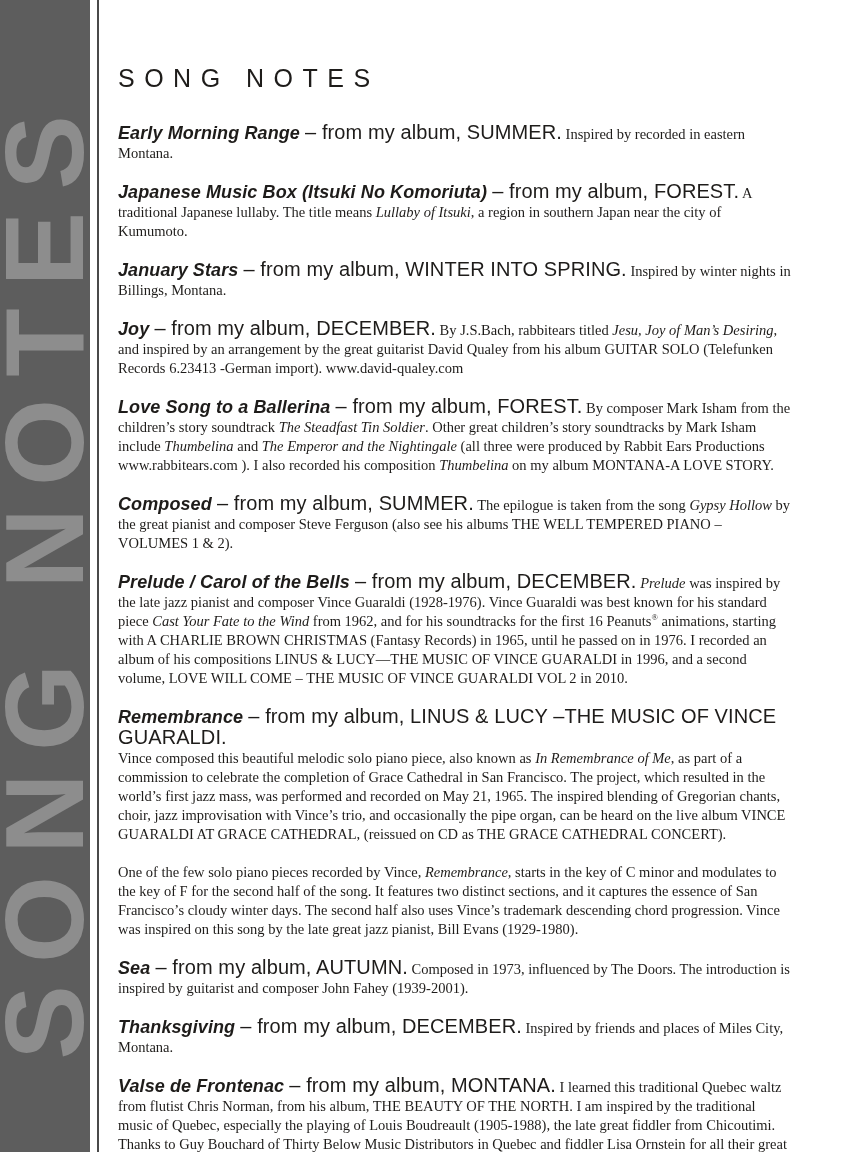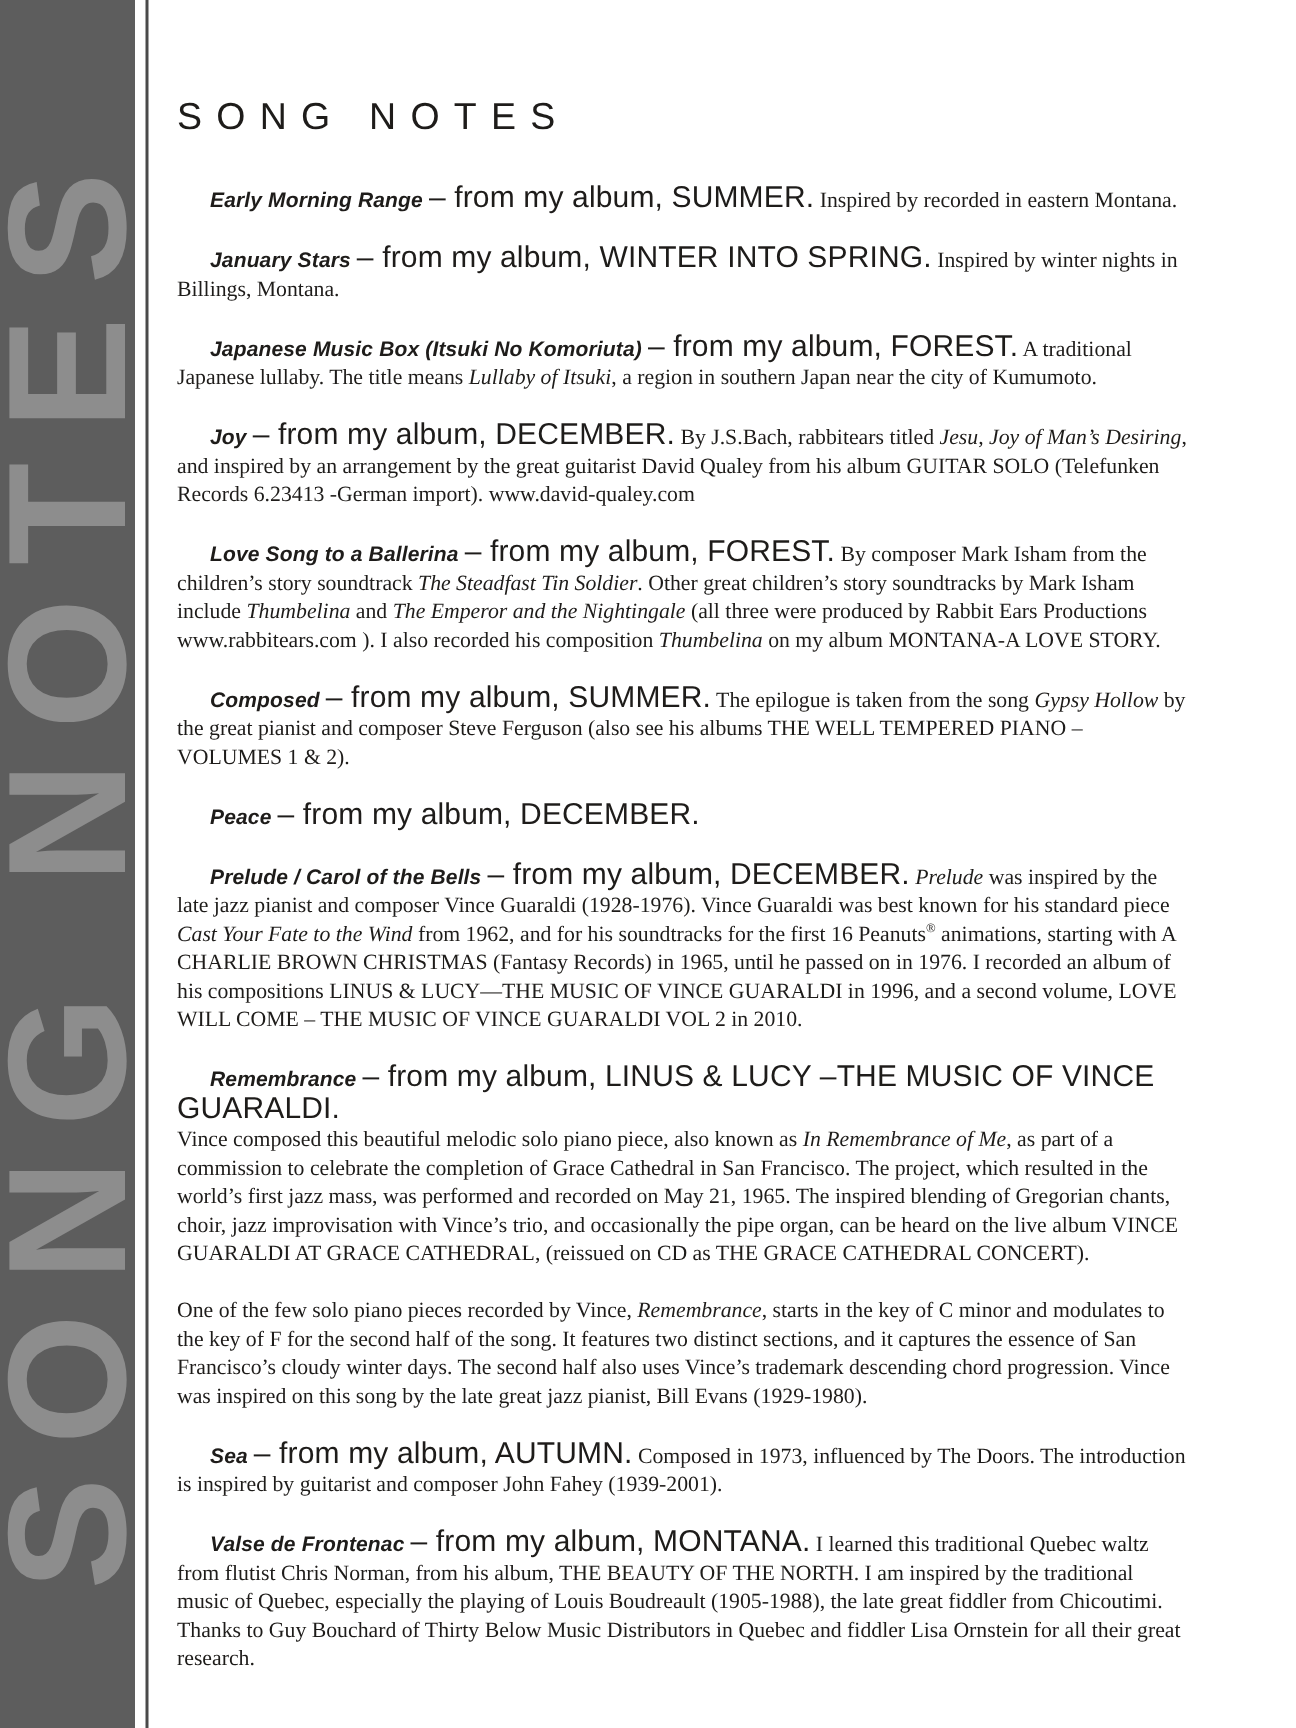--- a/index.html
+++ b/index.html
@@ -54,23 +54,22 @@
     font-family:"Liberation Serif",serif;
     font-size:14.5px;
     line-height:19px;
     margin:0 0 19px 0;
     color:var(--ink);
   }
   .song-title{
     font-family:"Liberation Sans",sans-serif;
     font-style:italic;
     font-weight:700;
-    font-size:14px;
+    font-size:18px;
     letter-spacing:0.1px;
-    margin-left:22px;
   }
   .album{
     font-family:"Liberation Sans",sans-serif;
     font-weight:500;
     font-size:20px;
     letter-spacing:0.1px;
   }
   .it{font-style:italic;}
   .sup{vertical-align:super;font-size:8.5px;line-height:0;}
 </style>
@@ -79,26 +78,26 @@
 
 <div class="page">
   <aside class="sidebar">
     <div class="vertical-title">SONG NOTES</div>
   </aside>
   <div class="divider"></div>
   <main class="content">
     <h1 class="page-title">SONG NOTES</h1>
     <div id="sections">
         <p class="entry"><span class="song-title">Early Morning Range </span><span class="album">– from my album, SUMMER.</span> <span>Inspired by recorded in eastern Montana.</span></p>
+        <p class="entry"><span class="song-title">Japanese Music Box (Itsuki No Komoriuta) </span><span class="album">– from my album, FOREST.</span> <span>A traditional Japanese lullaby. The title means </span><span class="it">Lullaby of Itsuki</span><span>, a region in southern Japan near the city of Kumumoto.</span></p>
         <p class="entry"><span class="song-title">January Stars </span><span class="album">– from my album, WINTER INTO SPRING.</span> <span>Inspired by winter nights in Billings, Montana.</span></p>
-        <p class="entry"><span class="song-title">Japanese Music Box (Itsuki No Komoriuta) </span><span class="album">– from my album, FOREST.</span> <span>A traditional Japanese lullaby. The title means </span><span class="it">Lullaby of Itsuki</span><span>, a region in southern Japan near the city of Kumumoto.</span></p>
         <p class="entry"><span class="song-title">Joy </span><span class="album">– from my album, DECEMBER.</span> <span>By J.S.Bach, rabbitears titled </span><span class="it">Jesu, Joy of Man’s Desiring</span><span>, and inspired by an arrangement by the great guitarist David Qualey from his album GUITAR SOLO (Telefunken Records 6.23413 -German import). www.david-qualey.com</span></p>
         <p class="entry"><span class="song-title">Love Song to a Ballerina </span><span class="album">– from my album, FOREST.</span> <span>By composer Mark Isham from the children’s story soundtrack </span><span class="it">The Steadfast Tin Soldier</span><span>. Other great children’s story soundtracks by Mark Isham include </span><span class="it">Thumbelina</span><span> and </span><span class="it">The Emperor and the Nightingale</span><span> (all three were produced by Rabbit Ears Productions www.rabbitears.com ). I also recorded his composition </span><span class="it">Thumbelina</span><span> on my album MONTANA-A LOVE STORY.</span></p>
         <p class="entry"><span class="song-title">Composed </span><span class="album">– from my album, SUMMER.</span> <span>The epilogue is taken from the song </span><span class="it">Gypsy Hollow</span><span> by the great pianist and composer Steve Ferguson (also see his albums THE WELL TEMPERED PIANO – VOLUMES 1 &amp; 2).</span></p>
-        <p class="entry"><span class="song-title">Peace </span><span class="album">– from my album, DECEMBER.</span></p>
         <p class="entry"><span class="song-title">Prelude / Carol of the Bells </span><span class="album">– from my album, DECEMBER.</span> <span class="it">Prelude</span><span> was inspired by the late jazz pianist and composer Vince Guaraldi (1928-1976). Vince Guaraldi was best known for his standard piece </span><span class="it">Cast Your Fate to the Wind</span><span> from 1962, and for his soundtracks for the first 16 Peanuts</span><span class=" sup">®</span><span> animations, starting with A CHARLIE BROWN CHRISTMAS (Fantasy Records) in 1965, until he passed on in 1976. I recorded an album of his compositions LINUS &amp; LUCY—THE MUSIC OF VINCE GUARALDI in 1996, and a second volume, LOVE WILL COME – THE MUSIC OF VINCE GUARALDI VOL 2 in 2010.</span></p>
         <p class="entry"><span class="song-title">Remembrance </span><span class="album">– from my album, LINUS &amp; LUCY –THE MUSIC OF VINCE GUARALDI.</span><br><span>Vince composed this beautiful melodic solo piano piece, also known as </span><span class="it">In Remembrance of Me</span><span>, as part of a commission to celebrate the completion of Grace Cathedral in San Francisco. The project, which resulted in the world’s first jazz mass, was performed and recorded on May 21, 1965. The inspired blending of Gregorian chants, choir, jazz improvisation with Vince’s trio, and occasionally the pipe organ, can be heard on the live album VINCE GUARALDI AT GRACE CATHEDRAL, (reissued on CD as THE GRACE CATHEDRAL CONCERT).</span></p>
         <p class="entry"><span>One of the few solo piano pieces recorded by Vince, </span><span class="it">Remembrance</span><span>, starts in the key of C minor and modulates to the key of F for the second half of the song. It features two distinct sections, and it captures the essence of San Francisco’s cloudy winter days. The second half also uses Vince’s trademark descending chord progression. Vince was inspired on this song by the late great jazz pianist, Bill Evans (1929-1980).</span></p>
         <p class="entry"><span class="song-title">Sea </span><span class="album">– from my album, AUTUMN.</span> <span>Composed in 1973, influenced by The Doors. The introduction is inspired by guitarist and composer John Fahey (1939-2001).</span></p>
+        <p class="entry"><span class="song-title">Thanksgiving </span><span class="album">– from my album, DECEMBER.</span> <span>Inspired by friends and places of Miles City, Montana.</span></p>
         <p class="entry"><span class="song-title">Valse de Frontenac </span><span class="album">– from my album, MONTANA.</span> <span>I learned this traditional Quebec waltz from flutist Chris Norman, from his album, THE BEAUTY OF THE NORTH. I am inspired by the traditional music of Quebec, especially the playing of Louis Boudreault (1905-1988), the late great fiddler from Chicoutimi. Thanks to Guy Bouchard of Thirty Below Music Distributors in Quebec and fiddler Lisa Ornstein for all their great research.</span></p>
       </div>
   </main>
 </div>
 
 </body></html>

